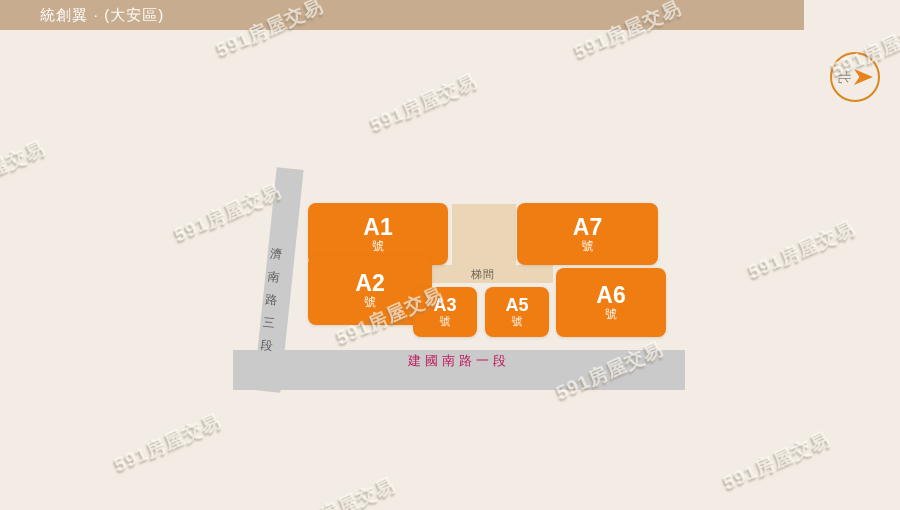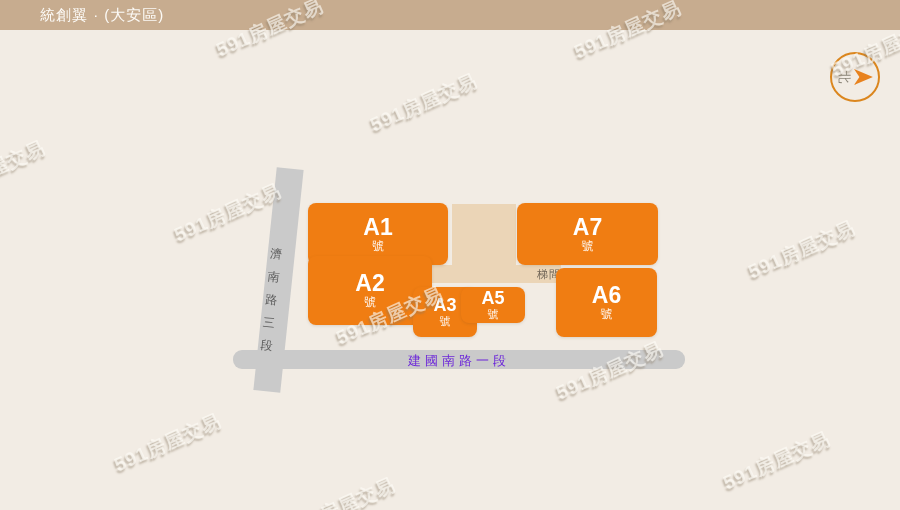--- a/index.html
+++ b/index.html
@@ -3,21 +3,21 @@
 <meta charset="utf-8">
 <style>
   * { margin:0; padding:0; box-sizing:border-box; }
   body { font-family:"Liberation Sans","DejaVu Sans",sans-serif; }
   .page{
     position:relative; width:900px; height:510px;
     background:#F2ECE4; overflow:hidden;
   }
   
   .header{
-    position:absolute; left:0; top:0; width:900px; height:30px;
+    position:absolute; left:0; top:0; width:804px; height:30px;
     background:#C7AC8F; display:flex; align-items:center;
     justify-content:space-between; padding:0 20px 0 40px;
   }
   .title{ color:#FCFAF6; font-size:15px; letter-spacing:1px; }
   .site{ color:#FAF6F0; font-size:12px; }
   .site span{ margin-left:5px; }
   
   .compass{
     position:absolute; left:830px; top:52px; width:50px; height:50px;
     border:2px solid #DB861E; border-radius:50%;
@@ -30,33 +30,33 @@
     position:absolute; left:265px; top:168px; width:27px; height:224px;
     background:#CACACA; transform:rotate(6deg);
   }
   .road-v-label{
     position:absolute; left:268px; top:246px; width:18px;
     display:flex; flex-direction:column; align-items:center; gap:6px;
     font-size:12px; color:#5B5B5B; transform:rotate(6deg); transform-origin:50% 0;
     z-index:2;
   }
   .road-h{
-    position:absolute; left:233px; top:350px; width:452px; height:19px;
+    position:absolute; left:233px; top:350px; width:452px; height:40px;
     background:#CACACA; text-align:center; line-height:22px;
-    font-size:13px; letter-spacing:4px; color:#6d28d9; z-index:1;border-radius:9px;
+    font-size:13px; letter-spacing:4px; color:#be185d; z-index:1;
   }
   
   .stair-v{
     position:absolute; left:452px; top:204px; width:64px; height:79px;
     background:#EBD5B7;
   }
   .stair-h{
     position:absolute; left:413px; top:265px; width:140px; height:18px;
-    background:#EBD5B7; text-align:right; line-height:18px;
-    font-size:11px; letter-spacing:1px; color:#6E6355;margin-left:8px;
+    background:#EBD5B7; text-align:center; line-height:18px;
+    font-size:11px; letter-spacing:1px; color:#6E6355;
   }
   
   .blk{
     position:absolute; background:#F07D12; border-radius:8px;
     display:flex; flex-direction:column; align-items:center; justify-content:center;
     box-shadow:0 1px 3px rgba(90,70,40,0.15); cursor:pointer; z-index:3;
   }
   .blk-name{ color:#FFFFFF; font-weight:bold; font-size:23px; line-height:1.05; }
   .blk.sm .blk-name{ font-size:18px; }
   .blk-suffix{ color:rgba(255,255,255,0.93); font-size:12px; line-height:1.2; }
@@ -109,25 +109,25 @@
     <div class="blk-suffix">號</div>
   </div>
   <div class="blk" style="left:308px;top:256px;width:124px;height:69px">
     <div class="blk-name">A2</div>
     <div class="blk-suffix">號</div>
   </div>
   <div class="blk sm" style="left:413px;top:287px;width:64px;height:50px">
     <div class="blk-name">A3</div>
     <div class="blk-suffix">號</div>
   </div>
-  <div class="blk sm" style="left:461px;top:287px;width:64px;height:36px">
+  <div class="blk sm" style="left:485px;top:287px;width:64px;height:50px">
     <div class="blk-name">A5</div>
     <div class="blk-suffix">號</div>
   </div>
-  <div class="blk" style="left:556px;top:268px;width:101px;height:69px">
+  <div class="blk" style="left:556px;top:268px;width:110px;height:69px">
     <div class="blk-name">A6</div>
     <div class="blk-suffix">號</div>
   </div>
 
   <div class="wm-layer">
     <div class="wm" style="left:270px;top:28px">591房屋交易</div>
     <div class="wm" style="left:628px;top:30px">591房屋交易</div>
     <div class="wm" style="left:885px;top:48px">591房屋交易</div>
     <div class="wm" style="left:-8px;top:170px">591房屋交易</div>
     <div class="wm" style="left:228px;top:213px">591房屋交易</div>

